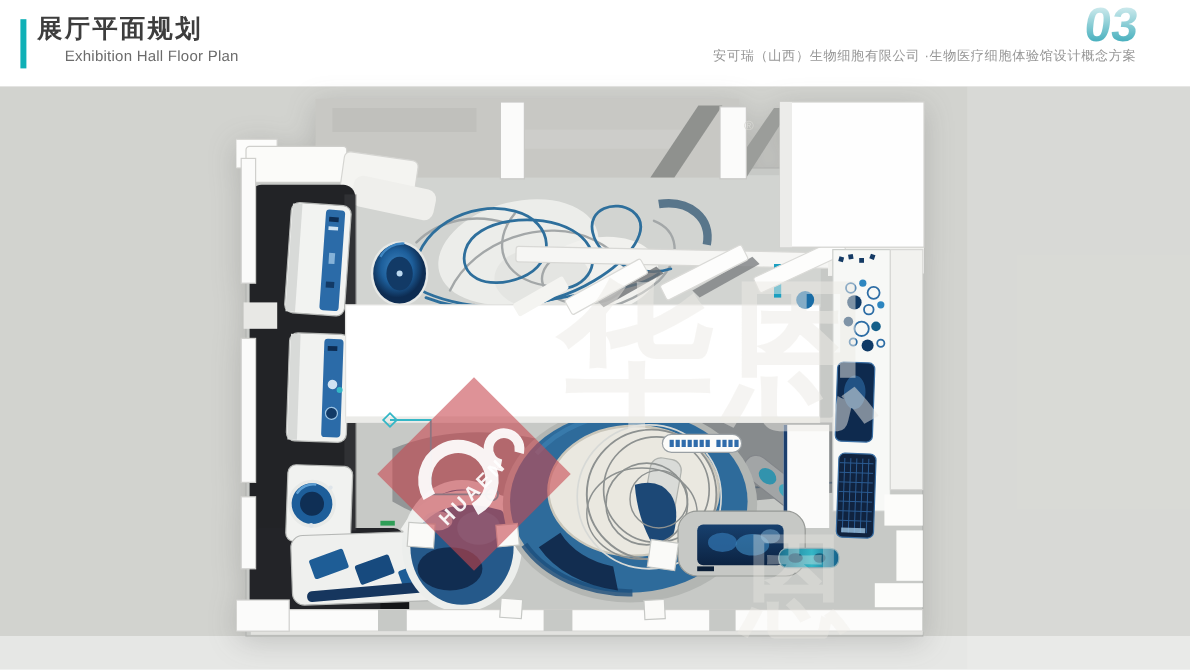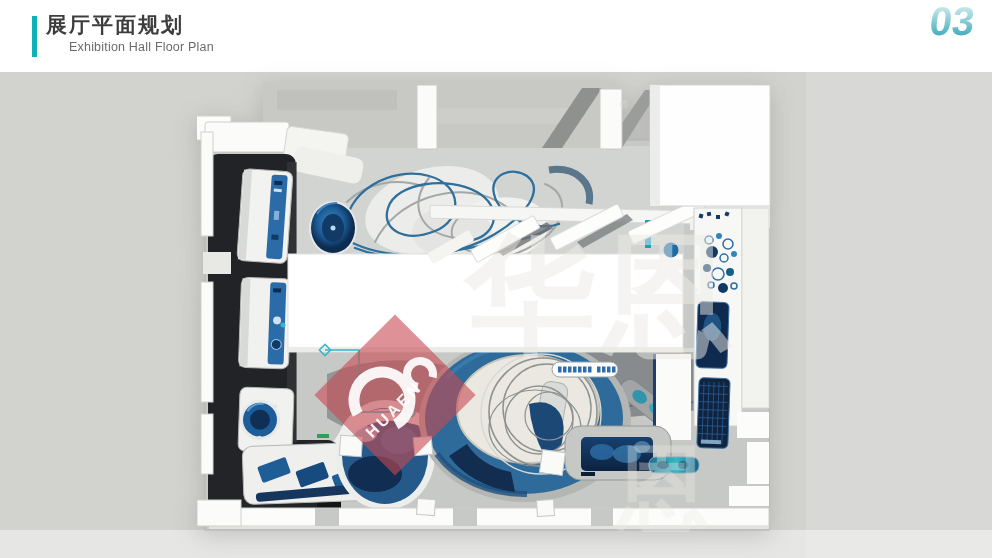--- a/index.html
+++ b/index.html
@@ -1,20 +1,20 @@
 <!DOCTYPE html>
 <html><head>
 <meta charset="utf-8">
 <style>
   html,body{margin:0;padding:0;background:#ffffff;}
   body{width:992px;height:558px;overflow:hidden;font-family:"Liberation Sans","DejaVu Sans",sans-serif;}
   .slide{position:relative;width:992px;height:558px;background:#ffffff;}
 
   
-  .hdr{position:absolute;left:16px;top:0;width:956px;height:72px;background:#ffffff;padding-left:11px;}
+  .hdr{position:absolute;left:1px;top:0;width:956px;height:72px;background:#ffffff;}
   .accent-bar{position:absolute;left:16px;top:16px;width:5px;height:41px;background:#0fb0b6;}
   .title-block{position:absolute;left:30px;top:12px;}
   .page-title{margin:0;font-size:21px;font-weight:700;color:#3d3d3d;letter-spacing:2px;line-height:1.25;}
   .page-subtitle{margin-top:2px;font-size:12.5px;color:#6b6b6b;letter-spacing:.2px;margin-left:23px;}
   .page-number{position:absolute;right:9px;top:1px;font-size:40px;font-weight:700;line-height:1;
                transform:skewX(-7deg);color:#49aebd;}
   @supports (-webkit-background-clip:text){
     .page-number{background:linear-gradient(180deg,#e3f2f4 0%,#9ed6dc 38%,#2ba3b4 100%);
                  -webkit-background-clip:text;background-clip:text;color:transparent;}
   }
@@ -32,20 +32,21 @@
 
 <div class="slide">
 
   <div class="hdr">
     <div class="accent-bar"></div>
     <div class="title-block">
       <h1 class="page-title">展厅平面规划</h1>
       <div class="page-subtitle">Exhibition Hall Floor Plan</div>
     </div>
     <div class="page-number">03</div>
+    <div class="company-line">安可瑞（山西）生物细胞有限公司 ·生物医疗细胞体验馆设计概念方案</div>
   </div>
 
   <div class="content">
     <div class="bg-col-right"></div>
     <div class="bg-strip-bottom"></div>
 
     <svg class="floorplan" width="578" height="450" viewBox="0 0 578 450" xmlns="http://www.w3.org/2000/svg">
       <defs>
         <radialGradient id="discG" cx="45%" cy="40%">
             <stop offset="0%" stop-color="#3f86c2"></stop>

